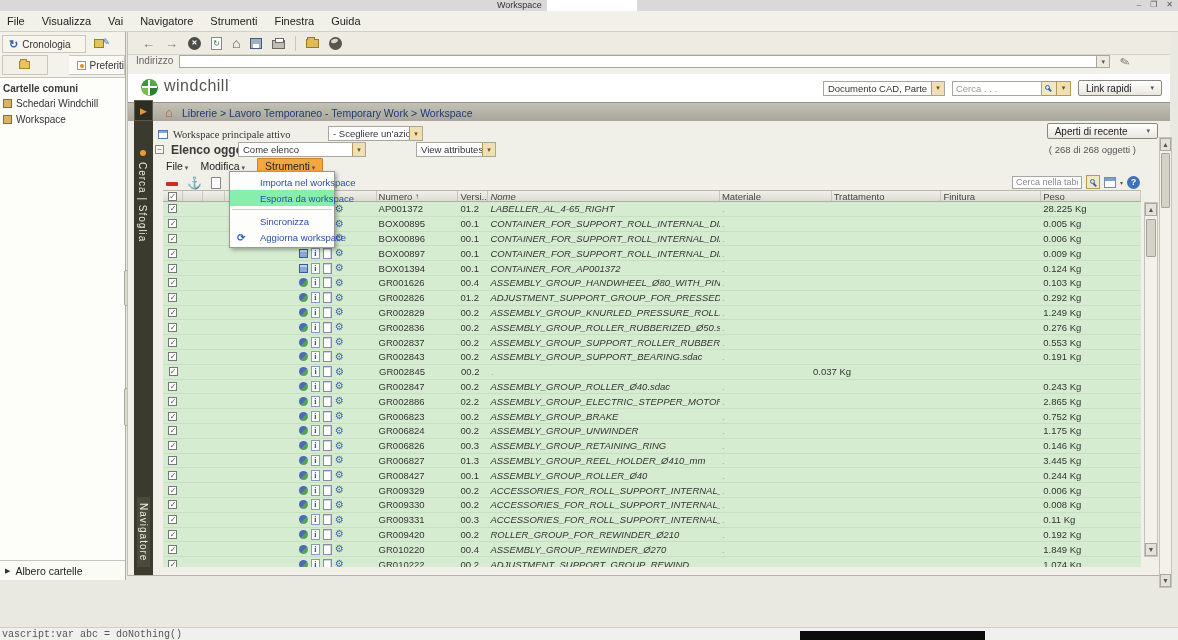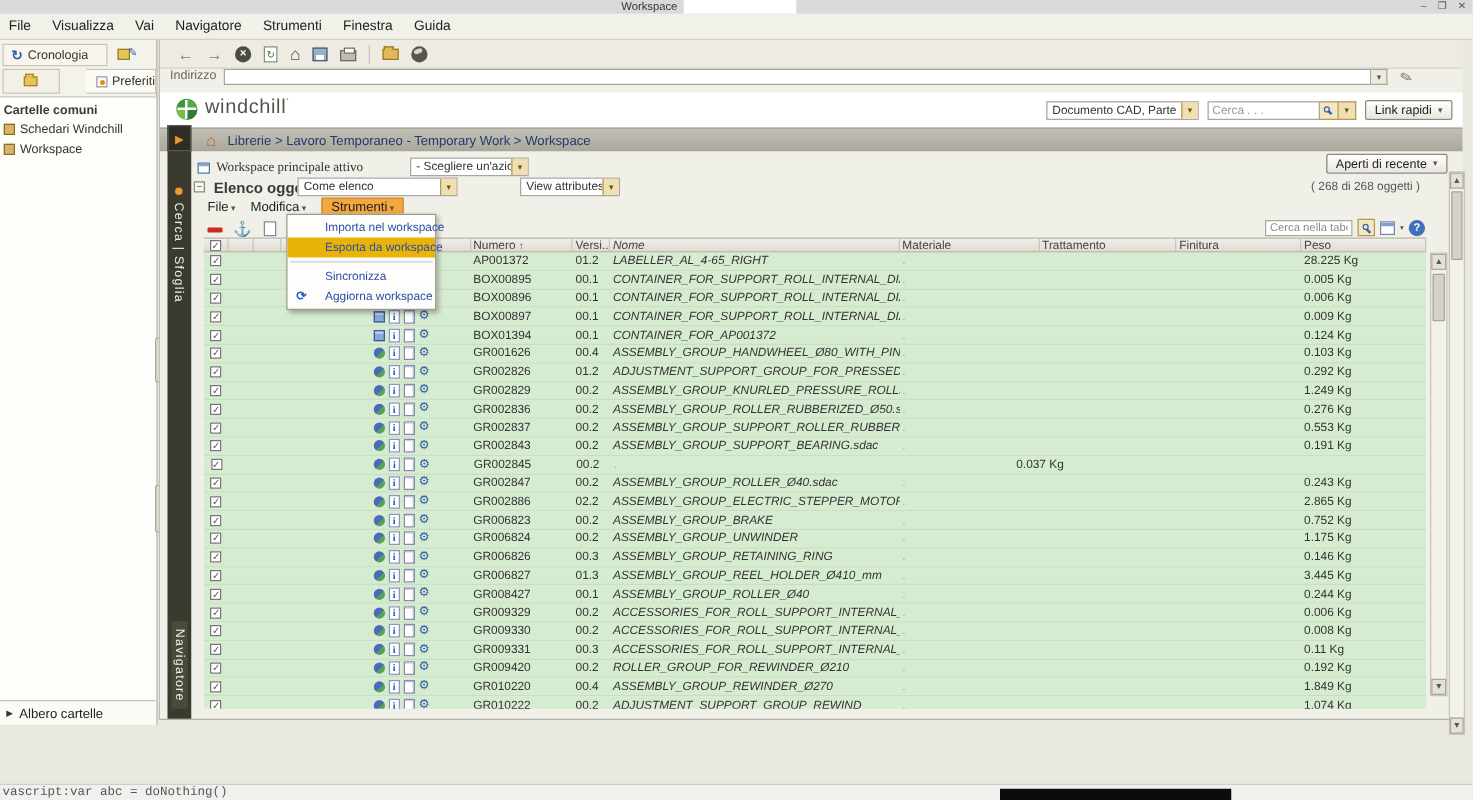--- a/index.html
+++ b/index.html
@@ -78,21 +78,21 @@
   .sel .sel-val { padding:0 4px; flex:1; white-space:nowrap; overflow:hidden; }
   .sel .arr { width:13px; height:13px; background:#f0dfb2; border-left:1px solid #b59a55; font-size:7px; color:#6b5410; display:flex; align-items:center; justify-content:center; }
   .wc-searchtype { width:122px; }
   .wc-searchwrap { display:flex; align-items:center; }
   .wc-searchinput { width:90px; height:15px; border:1px solid #a9a69c; font-size:9.5px; padding:0 3px; color:#333; font-family:"Liberation Sans",sans-serif; }
   .wc-searchinput::placeholder { color:#999; }
   .btn-lens { width:15px; height:15px; background:#f3e7c4; border:1px solid #b59a55; border-left:none; position:relative; }
   .lens { position:absolute; left:3px; top:3px; width:5px; height:5px; border:1.5px solid #3a64ae; border-radius:50%; }
   .lens::after { content:""; position:absolute; right:-3px; bottom:-2px; width:4px; height:1.5px; background:#3a64ae; transform:rotate(45deg); }
   .btn-arr { width:14px; height:15px; background:#f0dfb2; border:1px solid #b59a55; border-left:none; font-size:7px; color:#6b5410; display:flex; align-items:center; justify-content:center; }
-  .btn { height:16px; background:linear-gradient(#ffffff,#e8e6dd); border:1px solid #8a887e; border-radius:2px; font-size:10px; color:#222; display:flex; align-items:center; gap:5px; padding:0 7px; }
+  .btn { height:16px; background:linear-gradient(#ffffff,#e8e6dd); border:1px solid #8a887e; border-radius:2px; font-size:10px; color:#222; display:flex; align-items:center; gap:19px; padding:0 7px; }
   .btn .dd { font-size:7px; color:#555; }
 
   .breadcrumb-bar { position:absolute; left:0; top:70px; width:100%; height:19px; background:linear-gradient(#c3c0b6,#a9a69c); border-top:1px solid #96938a; }
   .bc-home { position:absolute; left:37px; top:2px; font-size:13px; color:#b5641e; font-weight:bold; }
   .breadcrumb { position:absolute; left:54px; top:4px; font-size:10.5px; color:#1e3a70; white-space:nowrap; }
   .bc-sep { color:#1e3a70; } .bc-part { color:#1e3a70; }
 
   
   .side-strip { position:absolute; left:6px; top:68px; width:19px; bottom:0; background:#3b3a2f; }
   .strip-iconbox { position:absolute; left:0; top:0; width:19px; height:21px; background:#2e2d25; border:1px solid #5a5948; display:flex; align-items:center; justify-content:center; }
@@ -154,23 +154,23 @@
   .scrollbar { position:absolute; background:#f2f1ea; border:1px solid #c5c3b9; }
   .sb-inner { left:1016px; top:170px; width:14px; height:355px; }
   .sb-outer { left:1031px; top:105px; width:13px; height:451px; }
   .sb-arrow { position:absolute; left:0; width:100%; height:13px; background:#e4e2d8; border:1px solid #aaa8a0; color:#555; font-size:7px; display:flex; align-items:center; justify-content:center; }
   .sb-up { top:0; } .sb-down { bottom:0; }
   .sb-thumb { position:absolute; left:1px; width:calc(100% - 2px); background:#d5d3c8; border:1px solid #a5a39b; border-radius:1px; }
   .sb-inner .sb-thumb { top:16px; height:38px; }
   .sb-outer .sb-thumb { top:15px; height:55px; }
 
   
-  .context-menu { position:absolute; left:101px; top:139px; width:120px; background:#fdfdfb; border:1px solid #9a9a90; box-shadow:2px 2px 4px rgba(0,0,0,0.3); padding:2px 0; z-index:50; }
+  .context-menu { position:absolute; left:101px; top:139px; width:106px; background:#fdfdfb; border:1px solid #9a9a90; box-shadow:2px 2px 4px rgba(0,0,0,0.3); padding:2px 0; z-index:50; }
   .cm-item { height:16px; display:flex; align-items:center; font-size:9.5px; color:#2b4ea6; padding-left:30px; position:relative; white-space:nowrap; }
-  .cm-item.hl { background:#eab308; }
+  .cm-item.hl { background:#86efac; }
   .cm-sep { height:1px; background:#ccc; margin:3px 2px; }
   .cm-ico { position:absolute; left:7px; font-size:10px; color:#2f5fbf; font-weight:bold; }
 
   
   .statusbar { position:absolute; left:0; top:627px; width:1178px; height:13px; background:#f0f0ee; border-top:1px solid #cfcfc8; }
   .status-text { position:absolute; left:2px; top:1px; font-size:10px; color:#555;font-family:Liberation Mono, monospace; }
   .dark-box { position:absolute; left:800px; top:631px; width:185px; height:9px; background:#0c0c0c; }
 </style>
 </head>
 <body>

